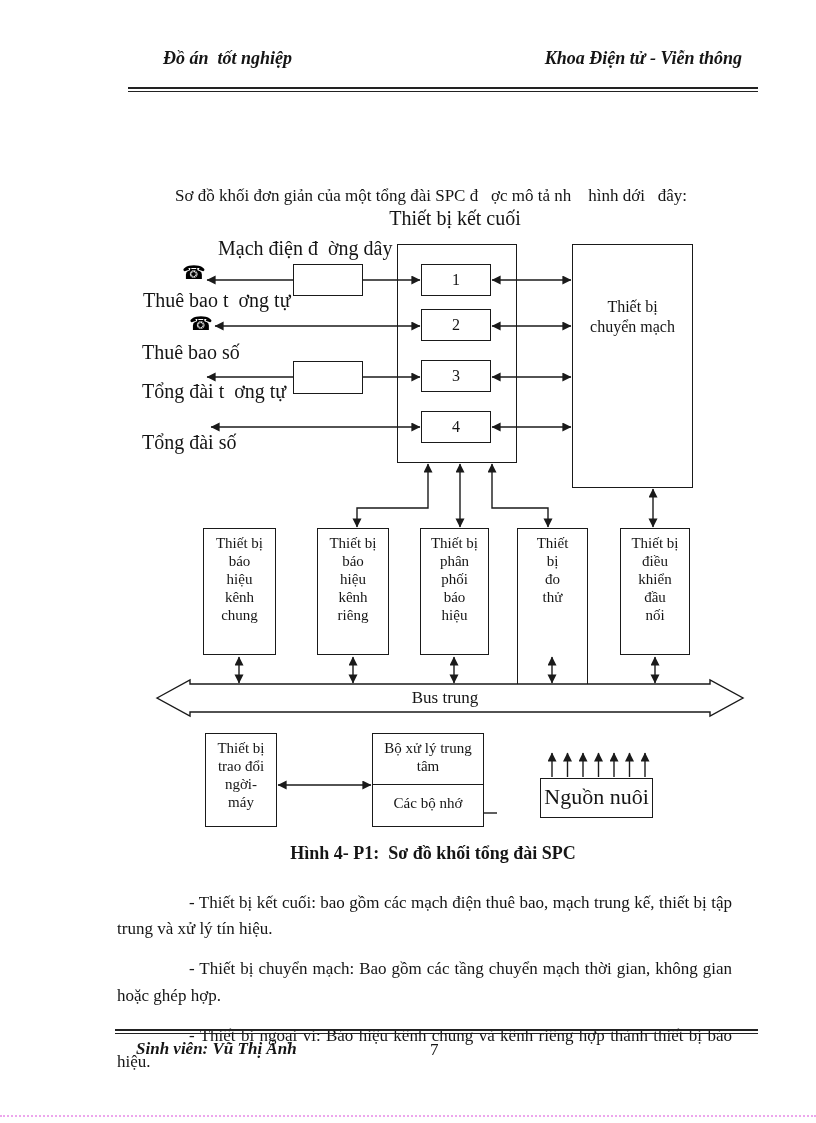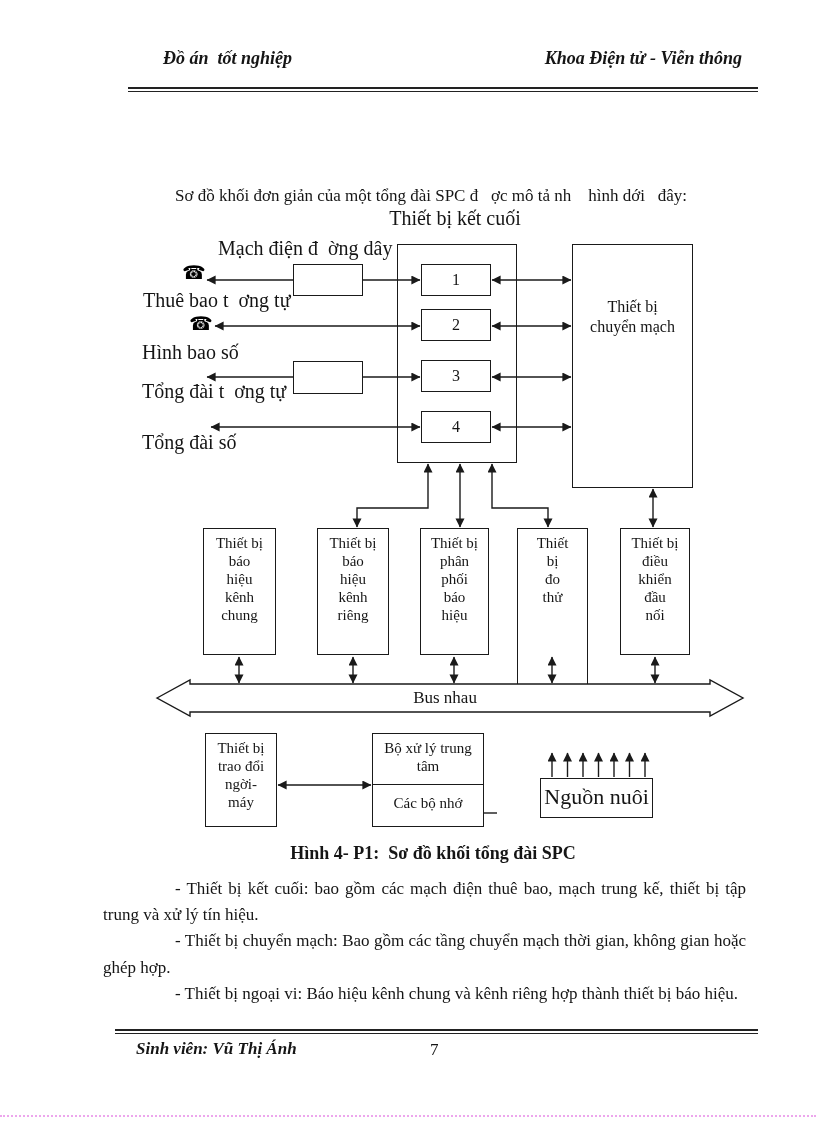--- a/index.html
+++ b/index.html
@@ -11,21 +11,21 @@
   .abs{position:absolute;}
   .hdr-left{left:163px;top:48px;font-size:18px;font-weight:bold;font-style:italic;}
   .hdr-right{right:74px;top:48px;font-size:18px;font-weight:bold;font-style:italic;}
   .dline{height:2px;border-top:2.6px solid #222;border-bottom:1.2px solid #222;}
   .hdr-line{left:128px;top:87px;width:630px;}
   .ftr-line{left:115px;top:1029px;width:643px;}
   .body-text{font-size:17px;line-height:26.2px;text-align:justify;}
   .p1{left:103px;top:104px;width:641px;text-indent:72px;}
   .p2{left:103px;top:183px;width:641px;text-indent:72px;}
   .bullets{left:103px;top:876px;width:643px;}
-  .bullets p{margin:0;text-indent:72px;}
+  .bullets p{margin:14px;text-indent:72px;}
   .caption{left:103px;top:843px;width:660px;text-align:center;font-weight:bold;font-size:18px;}
   .ftr-student{left:136px;top:1039px;font-size:17px;font-weight:bold;font-style:italic;}
   .ftr-page{left:430px;top:1040px;font-size:17px;}
   .pink-dots{left:0;top:1115px;width:816px;border-top:2px dotted #eda6ed;}
 
   
   .dbox{position:absolute;border:1.4px solid #1a1a1a;background:#fff;box-sizing:border-box;z-index:2;}
   .dbox .lbl{white-space:pre-line;text-align:center;font-size:15px;line-height:18px;}
   .dlabel{position:absolute;font-size:20px;z-index:4;white-space:nowrap;}
   .center-lbl{text-align:center;}
@@ -45,21 +45,21 @@
   <div class="abs hdr-right">Khoa Điện tử - Viễn thông</div>
   <div class="abs dline hdr-line"></div>
 
   <div class="abs body-text p2">Sơ đồ khối đơn giản của một tổng đài SPC đ&nbsp;&nbsp;&nbsp;ợc mô tả nh&nbsp;&nbsp;&nbsp; hình dới&nbsp;&nbsp; đây:</div>
 
   <div class="abs dlabel center-lbl" style="left:380px;top:207px;width:150px;">Thiết bị kết cuối</div>
   <div class="abs dlabel" style="left:218px;top:237px;">Mạch điện đ&nbsp;&nbsp;ờng dây</div>
   <div class="abs phone" style="left:182px;top:263px;">☎</div>
   <div class="abs dlabel" style="left:143px;top:289px;">Thuê bao t&nbsp;&nbsp;ơng tự</div>
   <div class="abs phone" style="left:189px;top:314px;">☎</div>
-  <div class="abs dlabel" style="left:142px;top:341px;">Hình bao số</div>
+  <div class="abs dlabel" style="left:142px;top:341px;">Thuê bao số</div>
   <div class="abs dlabel" style="left:142px;top:380px;">Tổng đài t&nbsp;&nbsp;ơng tự</div>
   <div class="abs dlabel" style="left:142px;top:431px;">Tổng đài số</div>
 
   <div class="dbox" style="left:293px;top:264px;width:70px;height:32px;"></div>
   <div class="dbox" style="left:293px;top:361px;width:70px;height:33px;"></div>
 
   <div class="dbox" style="left:397px;top:244px;width:120px;height:219px;"></div>
   <div class="dbox tnum" style="left:421px;top:264px;width:70px;height:32px;">1</div>
   <div class="dbox tnum" style="left:421px;top:309px;width:70px;height:32px;">2</div>
   <div class="dbox tnum" style="left:421px;top:360px;width:70px;height:32px;">3</div>
@@ -98,21 +98,21 @@
 thử</div>
   </div>
   <div class="dbox" style="left:620px;top:528px;width:70px;height:127px;">
     <div class="lbl" style="padding-top:5px;">Thiết bị
 điều
 khiển
 đầu
 nối</div>
   </div>
 
-  <div class="abs buslbl">Bus nhau</div>
+  <div class="abs buslbl">Bus trung</div>
 
   <div class="dbox" style="left:205px;top:733px;width:72px;height:94px;">
     <div class="lbl" style="padding-top:5px;">Thiết bị
 trao đổi
 ngời-
 máy</div>
   </div>
   <div class="dbox" style="left:372px;top:733px;width:112px;height:94px;">
     <div class="lbl cpu-top">Bộ xử lý trung
 tâm</div>

